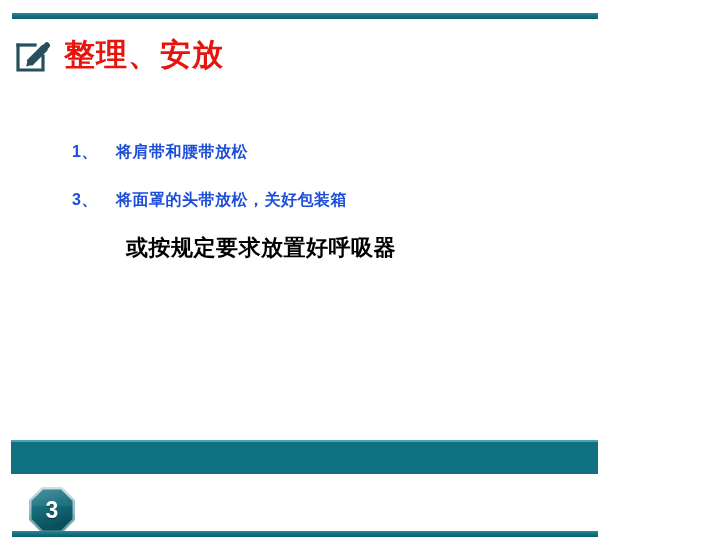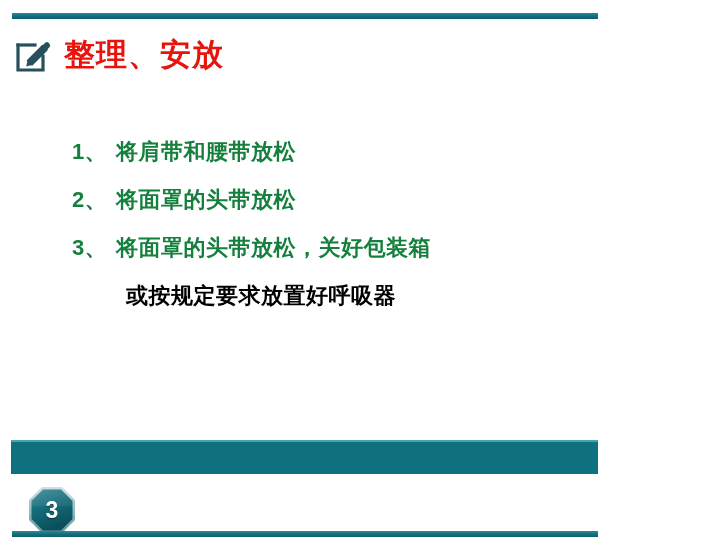--- a/index.html
+++ b/index.html
@@ -73,22 +73,22 @@
   }
 
   
   .body-list {
     position: absolute;
     left: 72px;
     top: 128px;
     width: 560px;
   }
   .body-item {
-    color: #15803d;
-    font-size: 22px;
+    color: #1d4ed8;
+    font-size: 16px;
     font-weight: bold;
     line-height: 48px;
     white-space: nowrap;
     letter-spacing: 0.5px;
   }
   .body-item .num {
     display: inline-block;
     min-width: 44px;
   }
   .body-cont {
@@ -203,23 +203,20 @@
         <path d="M13.5 24.5 L12.2 30.4 L18 29 Z" fill="#27505c"></path>
         <path d="M28.5 9.5 L31.2 6.8 Q33.2 5.2 34.8 7 L35.6 7.9 Q37 9.6 35.3 11.2 L33 14 Z" fill="#27505c"></path>
       </svg>
     </span>
     <span class="slide-title">整理、安放</span>
   </div>
 
   <div class="body-list">
     <div class="body-item">
       <span class="num">1、</span><span>将肩带和腰带放松</span>
-    </div>
-    <div class="body-item">
-      <span class="num">2、</span><span>将面罩的头带放松</span>
     </div>
     <div class="body-item">
       <span class="num">3、</span><span>将面罩的头带放松，关好包装箱</span>
     </div>
     <div class="body-cont">或按规定要求放置好呼吸器</div>
   </div>
 
   <div class="bottom-band"></div>
 
   <div class="watermark">

